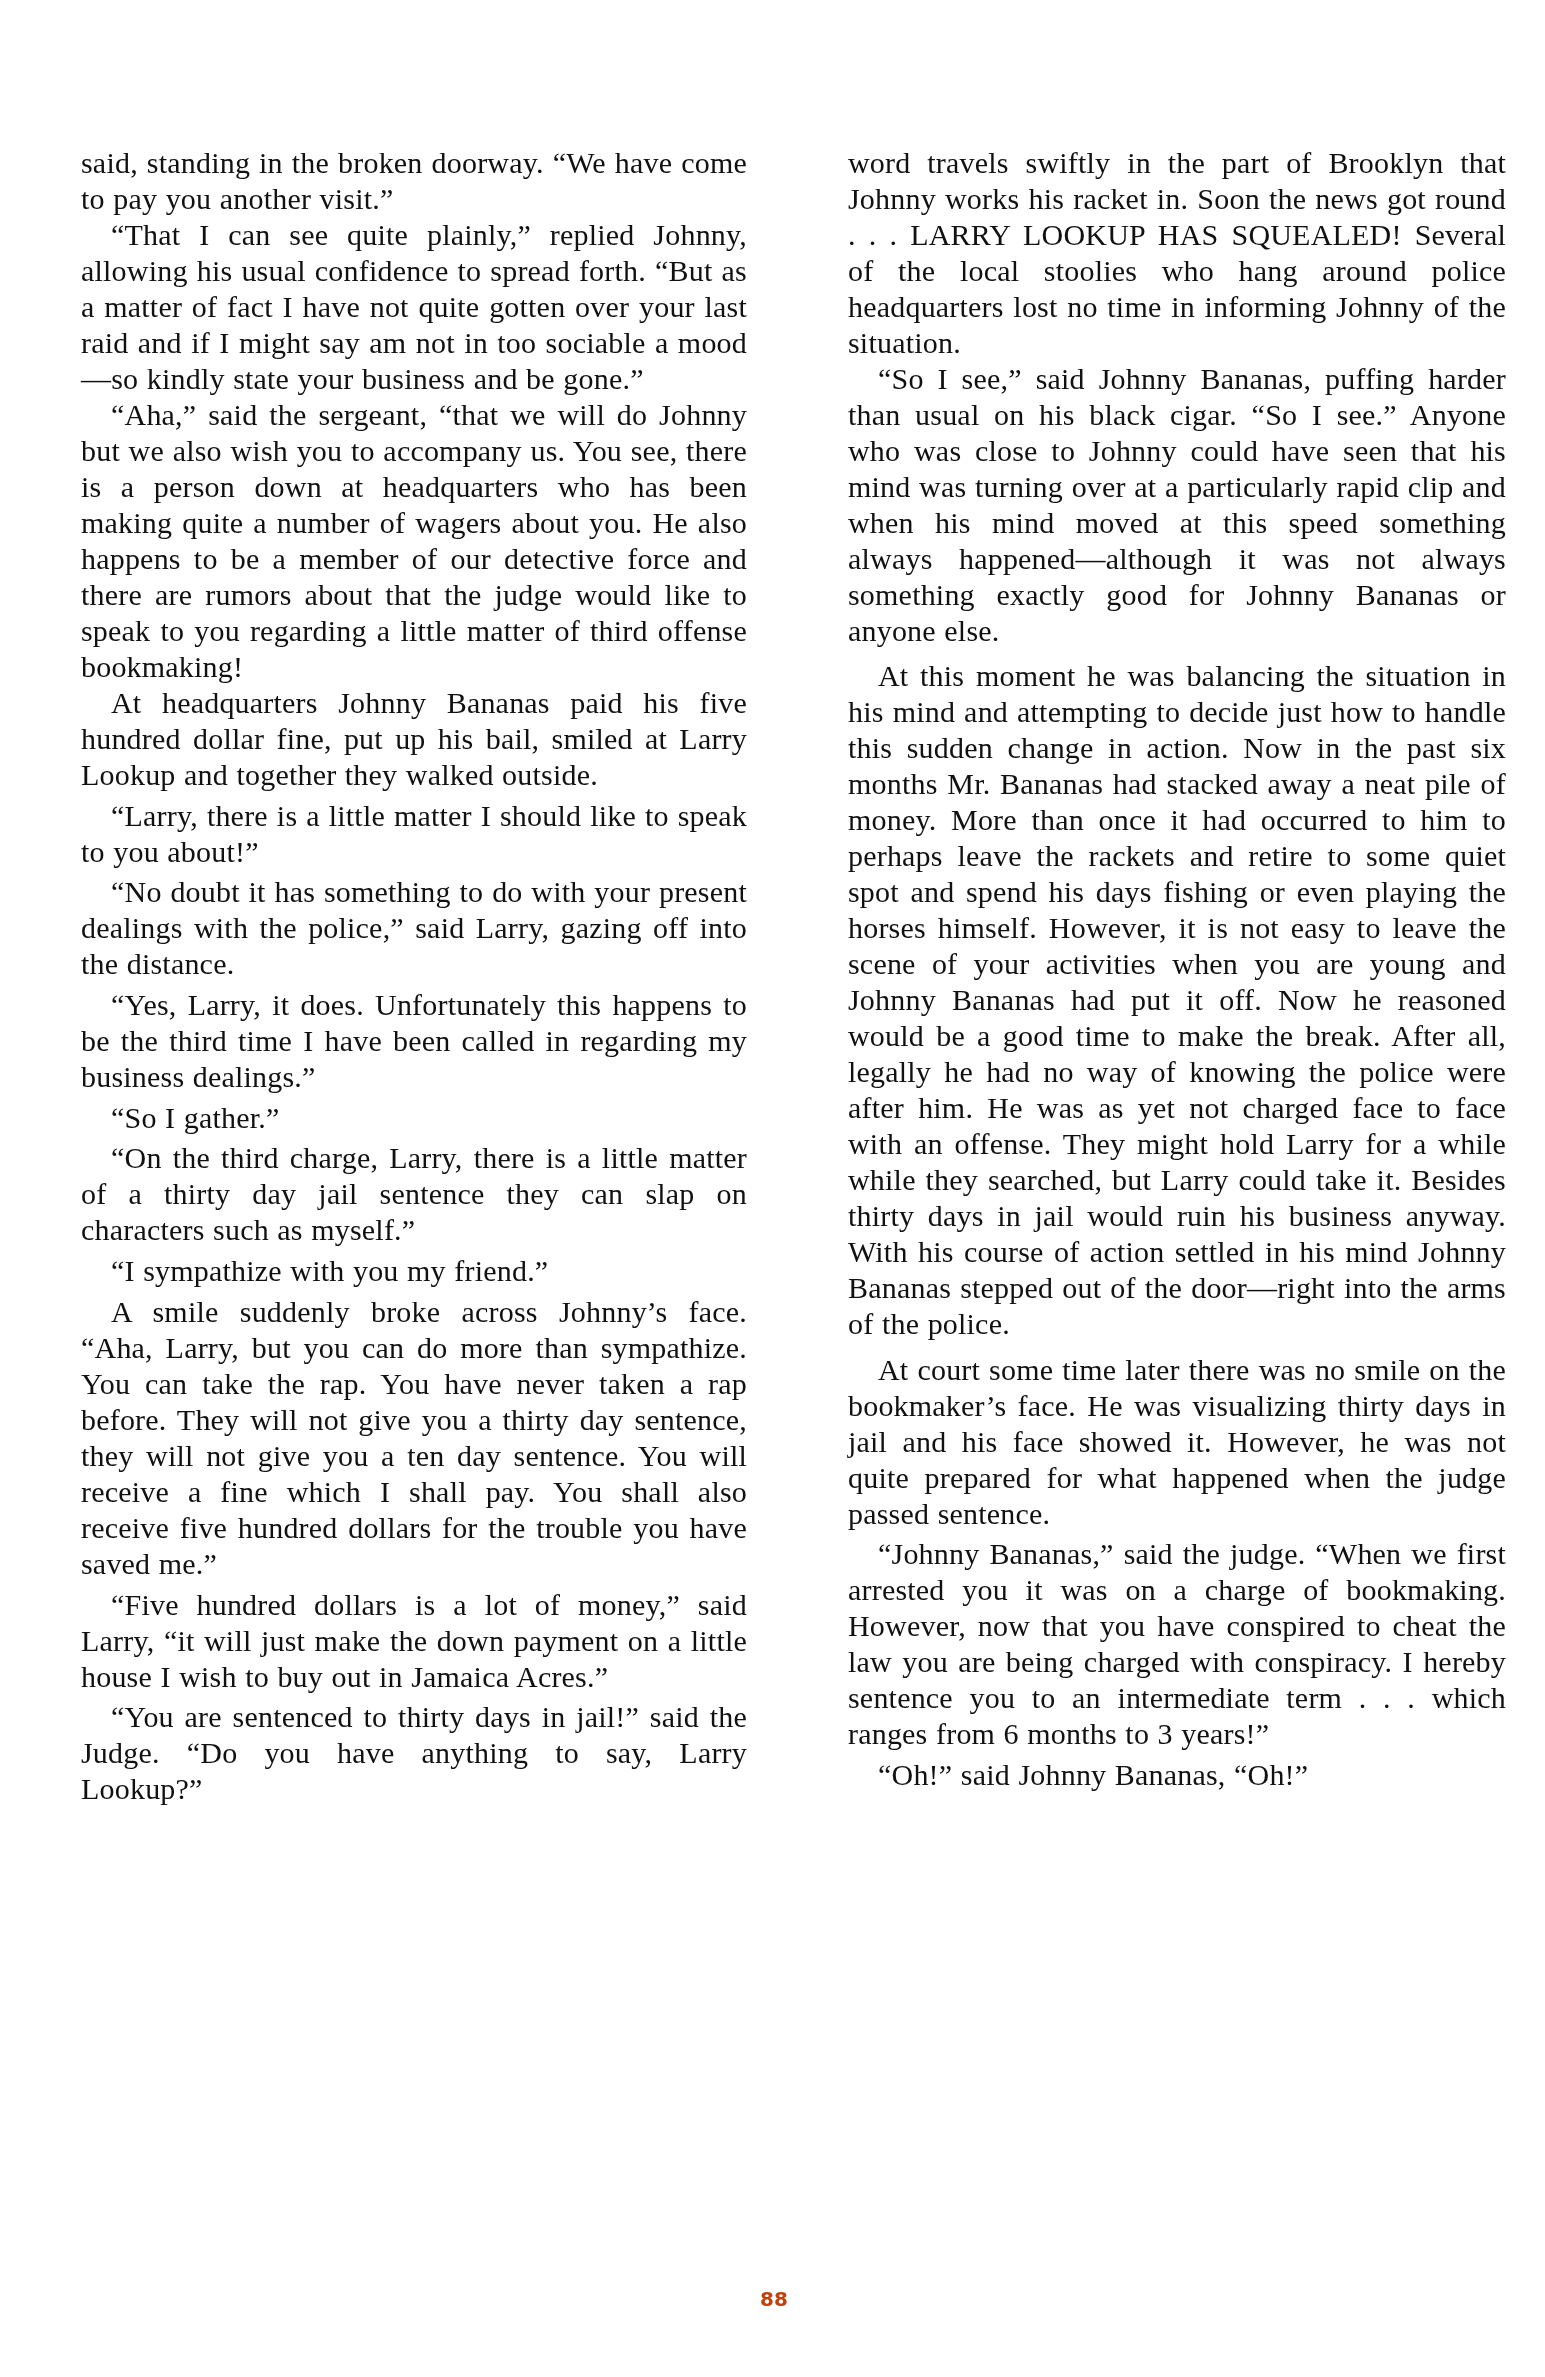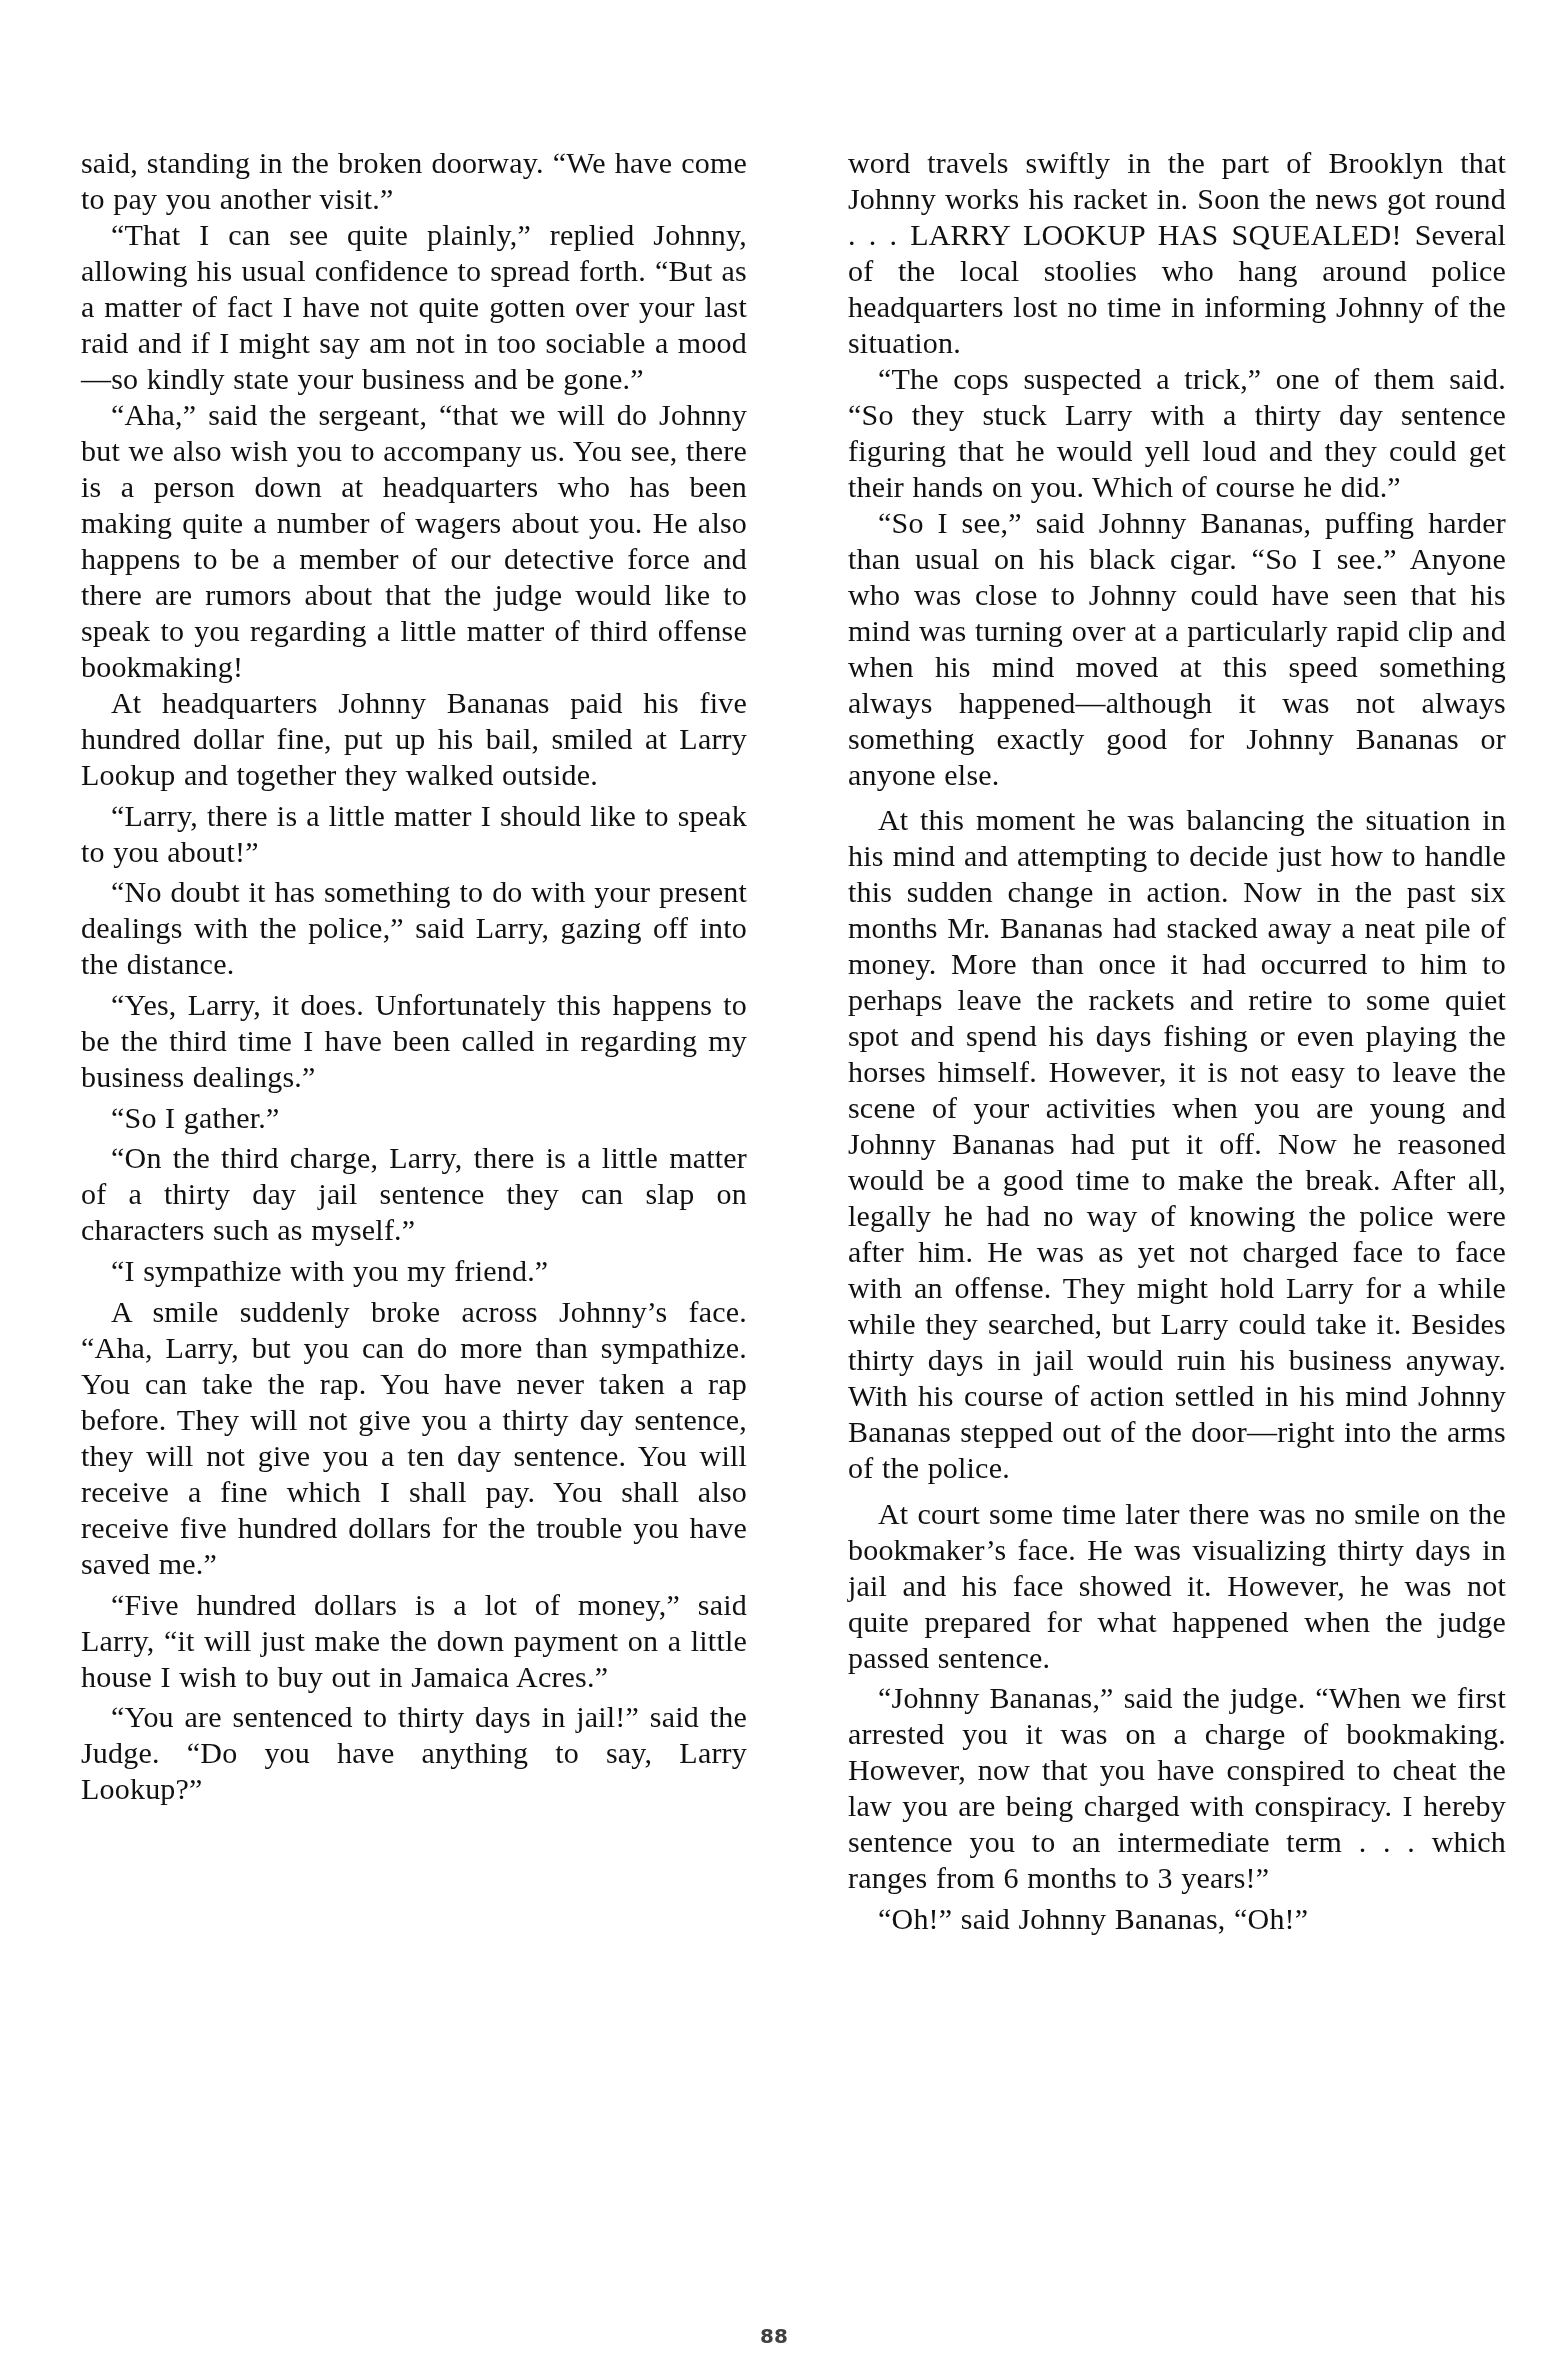--- a/index.html
+++ b/index.html
@@ -57,22 +57,21 @@
     }
     .page-number {
       position: absolute;
       left: 747px;
       top: 2287px;
       width: 54px;
       text-align: center;
       font-family: "DejaVu Sans", "Liberation Sans", sans-serif;
       font-weight: bold;
       font-size: 20px;
-      color: #404040;
-      margin-top: 37px;
+      color: #c2410c;
     }
   </style>
 </head>
 <body>
 
 <div class="page">
 
   <div class="column col-left">
     <p class="para no-indent">said, standing in the broken doorway. “We have come to pay you another visit.”</p>
     <p class="para">“That I can see quite plainly,” replied Johnny, allowing his usual confidence to spread forth. “But as a matter of fact I have not quite gotten over your last raid and if I might say am not in too sociable a mood—so kindly state your business and be gone.”</p>
@@ -84,21 +83,20 @@
     <p class="para gap">“So I gather.”</p>
     <p class="para gap">“On the third charge, Larry, there is a little matter of a thirty day jail sentence they can slap on characters such as myself.”</p>
     <p class="para gap">“I sympathize with you my friend.”</p>
     <p class="para gap">A smile suddenly broke across Johnny’s face. “Aha, Larry, but you can do more than sympathize. You can take the rap. You have never taken a rap before. They will not give you a thirty day sentence, they will not give you a ten day sentence. You will receive a fine which I shall pay. You shall also receive five hundred dollars for the trouble you have saved me.”</p>
     <p class="para gap">“Five hundred dollars is a lot of money,” said Larry, “it will just make the down pay­ment on a little house I wish to buy out in Jamaica Acres.”</p>
     <p class="para gap">“You are sentenced to thirty days in jail!” said the Judge. “Do you have anything to say, Larry Lookup?”</p>
   </div>
 
   <div class="column col-right">
     <p class="para no-indent">word travels swiftly in the part of Brooklyn that Johnny works his racket in. Soon the news got round . . . LARRY LOOKUP HAS SQUEALED! Several of the local stoolies who hang around police headquarters lost no time in informing Johnny of the situation.</p>
-    <p class="para">“The cops suspected a trick,” one of them said. “So they stuck Larry with a thirty day sentence figuring that he would yell loud and they could get their hands on you. Which of course he did.”</p>
     <p class="para">“So I see,” said Johnny Bananas, puffing harder than usual on his black cigar. “So I see.” Anyone who was close to Johnny could have seen that his mind was turning over at a particularly rapid clip and when his mind moved at this speed something always hap­pened—although it was not always something exactly good for Johnny Bananas or anyone else.</p>
     <p class="para gap-lg">At this moment he was balancing the situa­tion in his mind and attempting to decide just how to handle this sudden change in action. Now in the past six months Mr. Bananas had stacked away a neat pile of money. More than once it had occurred to him to perhaps leave the rackets and retire to some quiet spot and spend his days fishing or even playing the horses himself. However, it is not easy to leave the scene of your activities when you are young and Johnny Bananas had put it off. Now he reasoned would be a good time to make the break. After all, legally he had no way of knowing the police were after him. He was as yet not charged face to face with an offense. They might hold Larry for a while while they searched, but Larry could take it. Besides thirty days in jail would ruin his busi­ness anyway. With his course of action settled in his mind Johnny Bananas stepped out of the door—right into the arms of the police.</p>
     <p class="para gap-lg">At court some time later there was no smile on the bookmaker’s face. He was visualizing thirty days in jail and his face showed it. However, he was not quite prepared for what happened when the judge passed sentence.</p>
     <p class="para gap">“Johnny Bananas,” said the judge. “When we first arrested you it was on a charge of bookmaking. However, now that you have conspired to cheat the law you are being charged with conspiracy. I hereby sentence you to an intermediate term . . . which ranges from 6 months to 3 years!”</p>
     <p class="para gap">“Oh!” said Johnny Bananas, “Oh!”</p>
   </div>
 
   <div class="page-number">88</div>
 </div>
 

